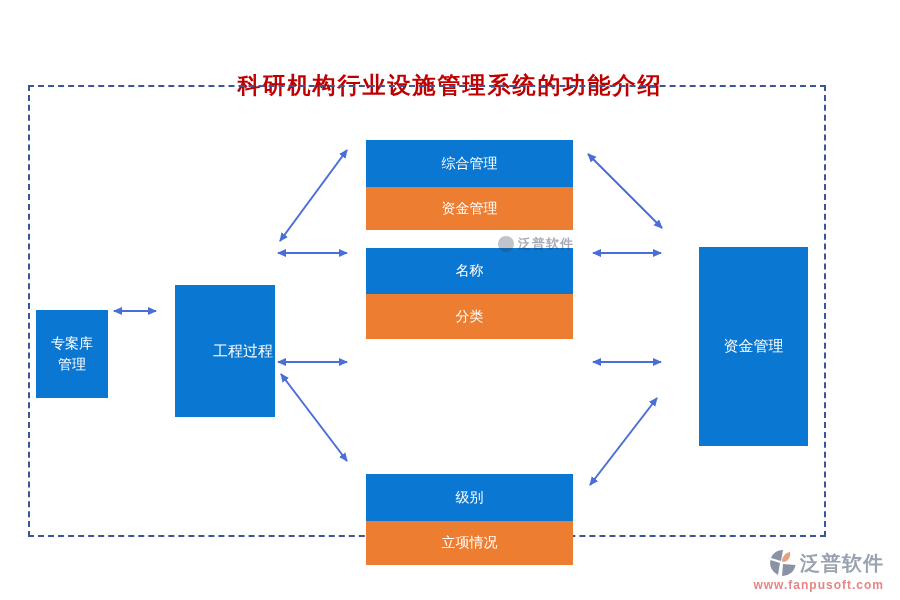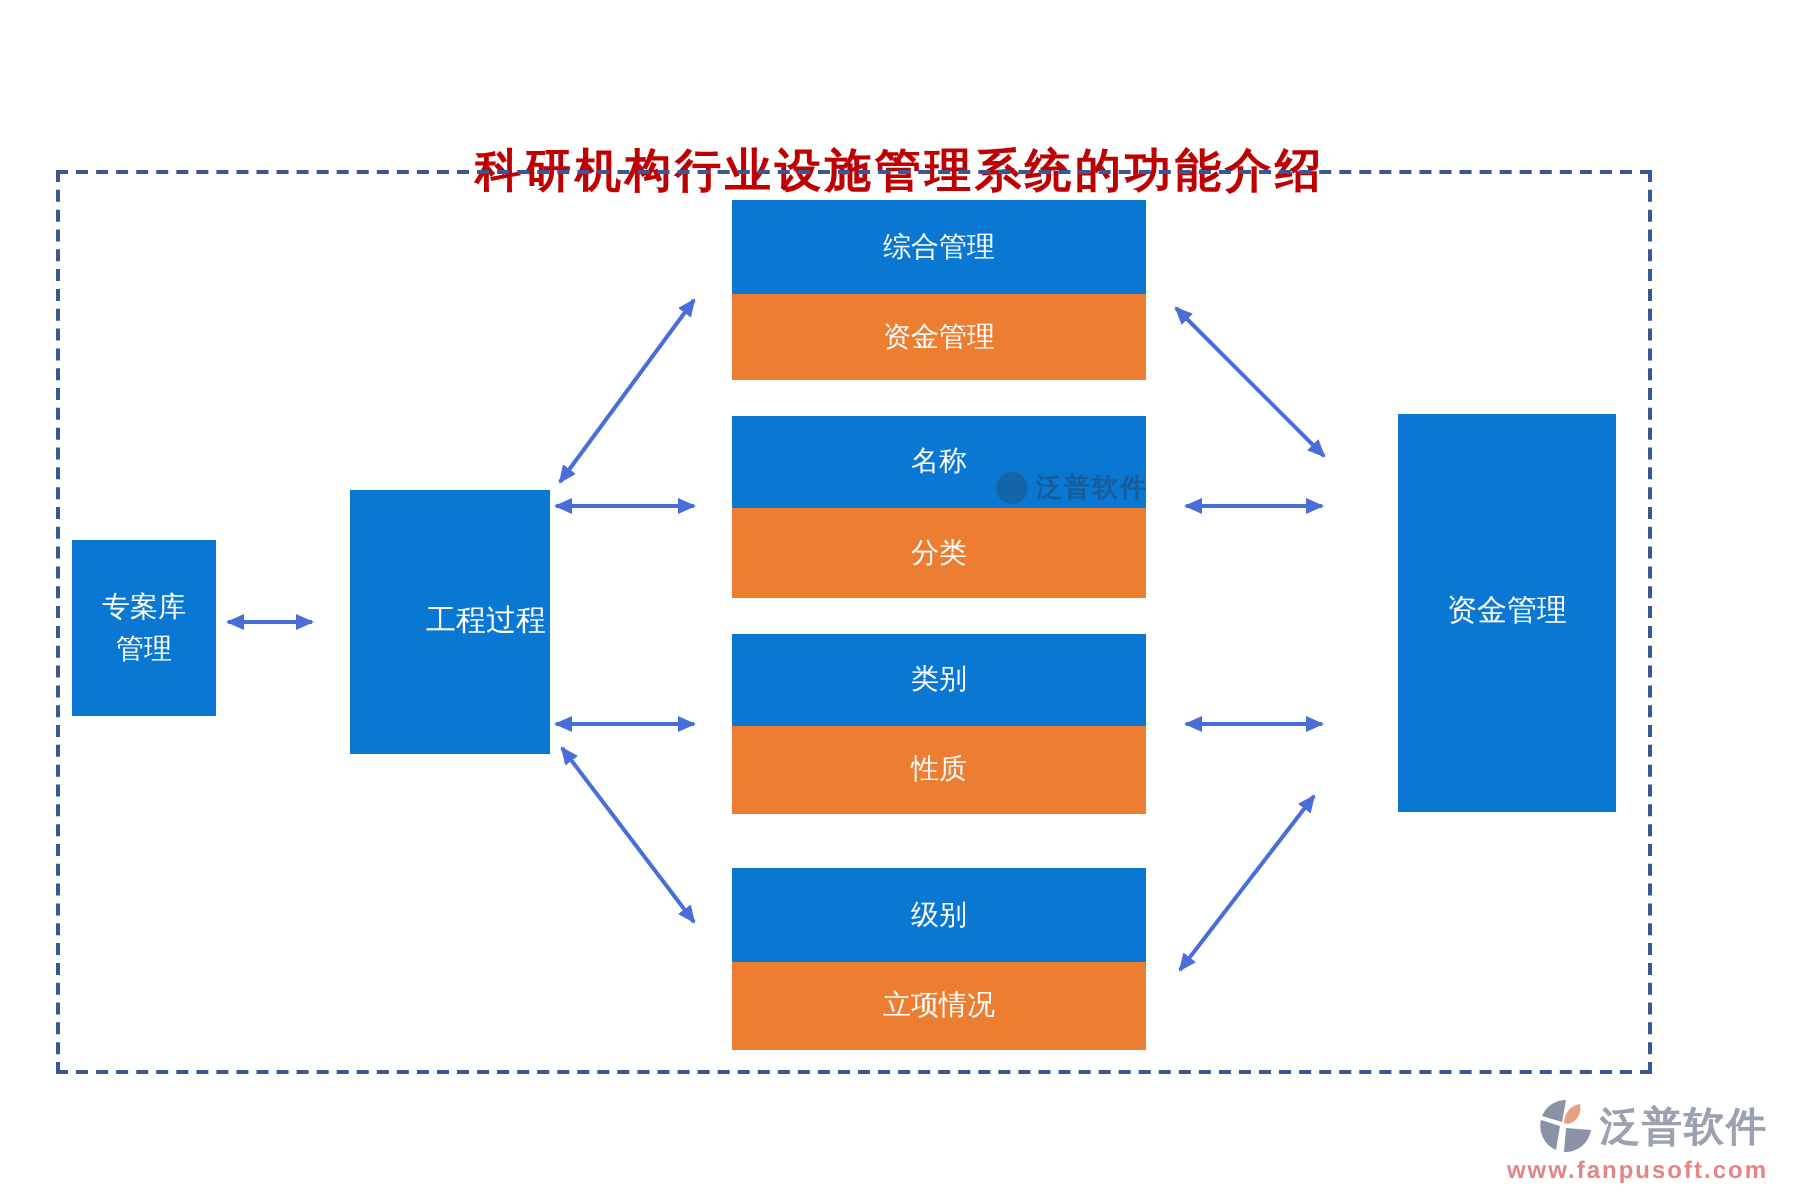--- a/index.html
+++ b/index.html
@@ -22,21 +22,21 @@
 
   .boundary{
     position:absolute;left:28px;top:85px;width:798px;height:452px;
     border:2px dashed var(--boundary);
   }
 
   .node{
     position:absolute;display:flex;align-items:center;justify-content:center;
     color:#ffffff;text-align:center;line-height:1.5;
   }
-  .blue{background:var(--node-blue);}
+  .blue{background:var(--node-blue);margin-top:40px;}
   .orange{background:var(--node-orange);}
 
   .node-project-library{left:36px;top:270px;width:72px;height:88px;
     font-size:14px;white-space:pre-line;}
   .node-engineering{left:175px;top:245px;width:100px;height:132px;font-size:15px;padding-left:36px;}
   .node-funds{left:699px;top:207px;width:109px;height:199px;font-size:15px;}
 
   .pair{position:absolute;left:366px;width:207px;}
   .pair .half{width:207px;height:46px;display:flex;align-items:center;
     justify-content:center;color:#fff;font-size:14px;}
@@ -107,24 +107,20 @@
   <div class="pair pair-1">
     <div class="half blue" style="height:47px">综合管理</div>
     <div class="half orange" style="height:43px">资金管理</div>
   </div>
 
   <div class="pair pair-2">
     <div class="half blue">名称</div>
     <div class="half orange" style="height:45px">分类</div>
   </div>
 
-  <div class="pair pair-3">
-    <div class="half blue">类别</div>
-    <div class="half orange" style="height:44px">性质</div>
-  </div>
 
   <div class="pair pair-4">
     <div class="half blue" style="height:47px">级别</div>
     <div class="half orange" style="height:44px">立项情况</div>
   </div>
 
   <div class="node blue node-funds">资金管理</div>
 
   <div class="center-watermark">
     <span class="wm-circle"></span>

